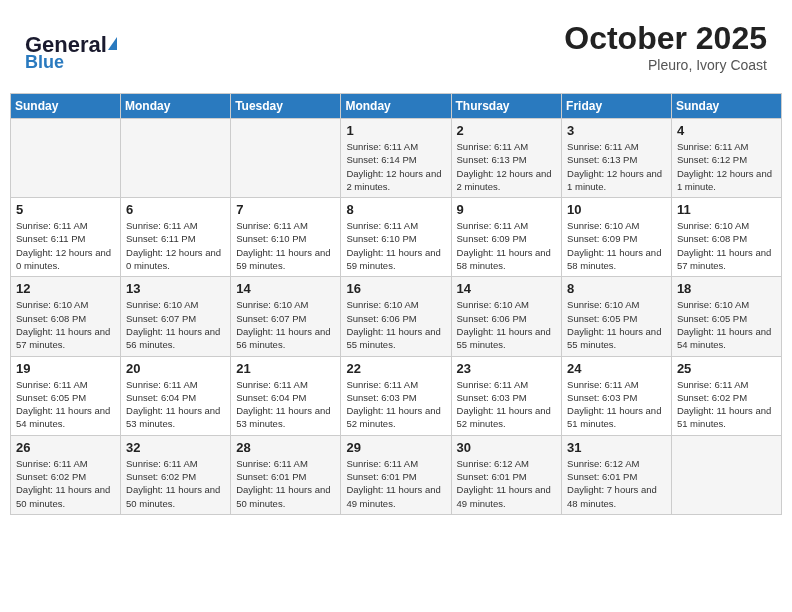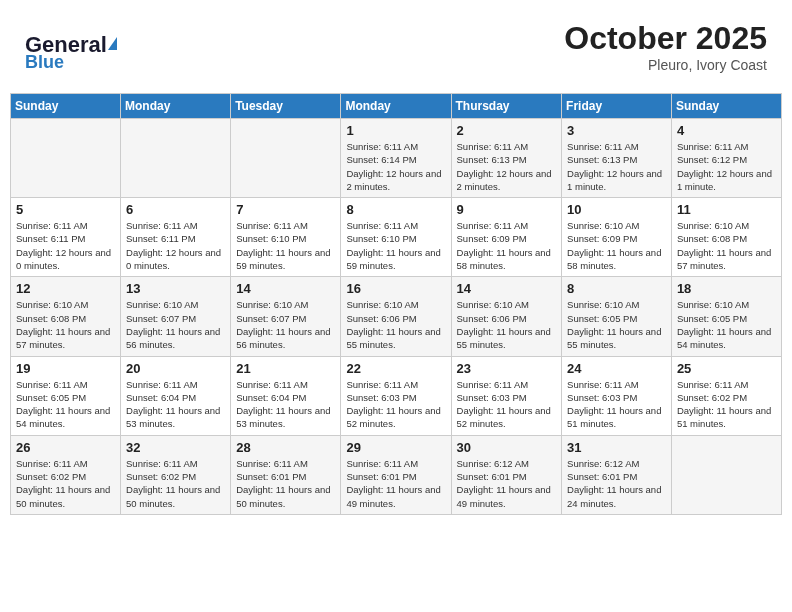--- a/index.html
+++ b/index.html
@@ -296,18 +296,18 @@
         <td>
           <span class="day-num">30</span>
           <div class="day-info">Sunrise: 6:12 AM</div>
           <div class="day-info">Sunset: 6:01 PM</div>
           <div class="day-info">Daylight: 11 hours and 49 minutes.</div>
         </td>
         <td>
           <span class="day-num">31</span>
           <div class="day-info">Sunrise: 6:12 AM</div>
           <div class="day-info">Sunset: 6:01 PM</div>
-          <div class="day-info">Daylight: 11 hours and 24 minutes.</div>
+          <div class="day-info">Daylight: 7 hours and 48 minutes.</div>
         </td>
         <td class="empty-cell"></td>
       </tr>
     </tbody>
 </table>
 
 </body></html>

